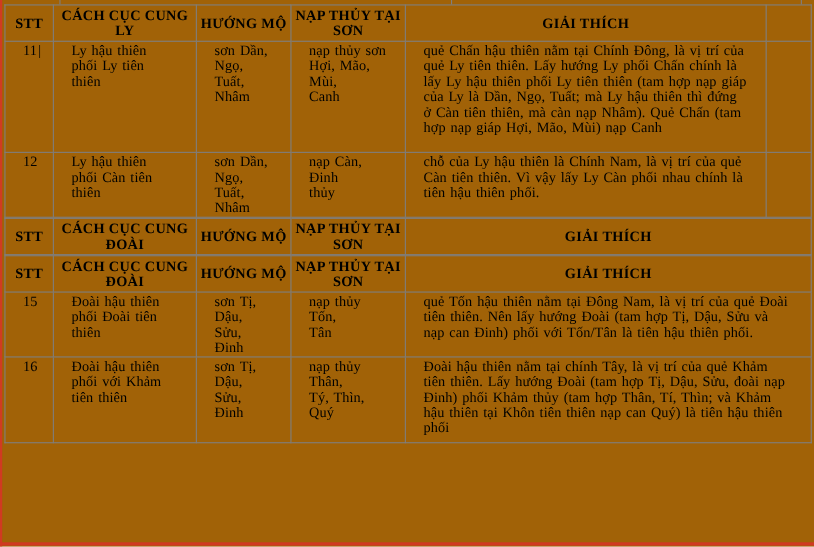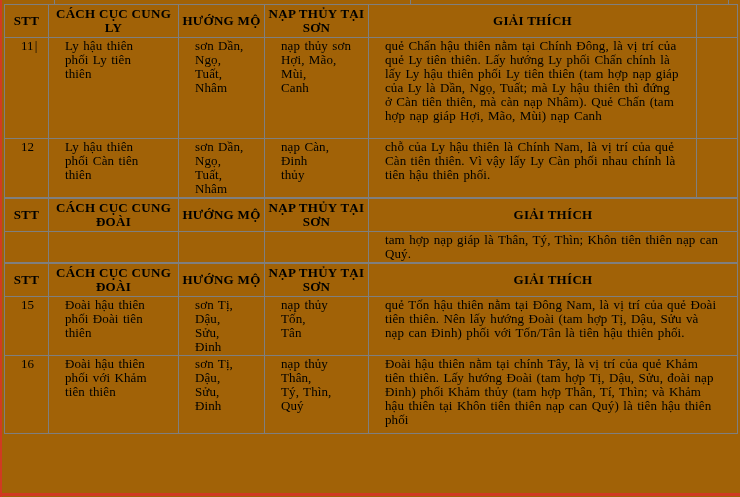--- a/index.html
+++ b/index.html
@@ -101,27 +101,20 @@
           <col style="width:369px">
       </colgroup>
       <tbody>
           <tr style="height:28px">
         <th>STT</th>
         <th>CÁCH CỤC CUNG ĐOÀI</th>
         <th class="al">HƯỚNG MỘ</th>
         <th class="al">NẠP THỦY TẠI SƠN</th>
         <th>GIẢI THÍCH</th>
       </tr>
-      <tr style="height:22px">
-        <td class="t-stt"></td>
-        <td></td>
-        <td></td>
-        <td></td>
-        <td>tam hợp nạp giáp là Thân, Tý, Thìn; Khôn tiên thiên nạp can Quý.</td>
-      </tr>
     </tbody>
       </table>
 
     <table>
       <colgroup>
         <col style="width:44px">
           <col style="width:130px">
           <col style="width:86px">
         <col style="width:104px">
           <col style="width:369px">

